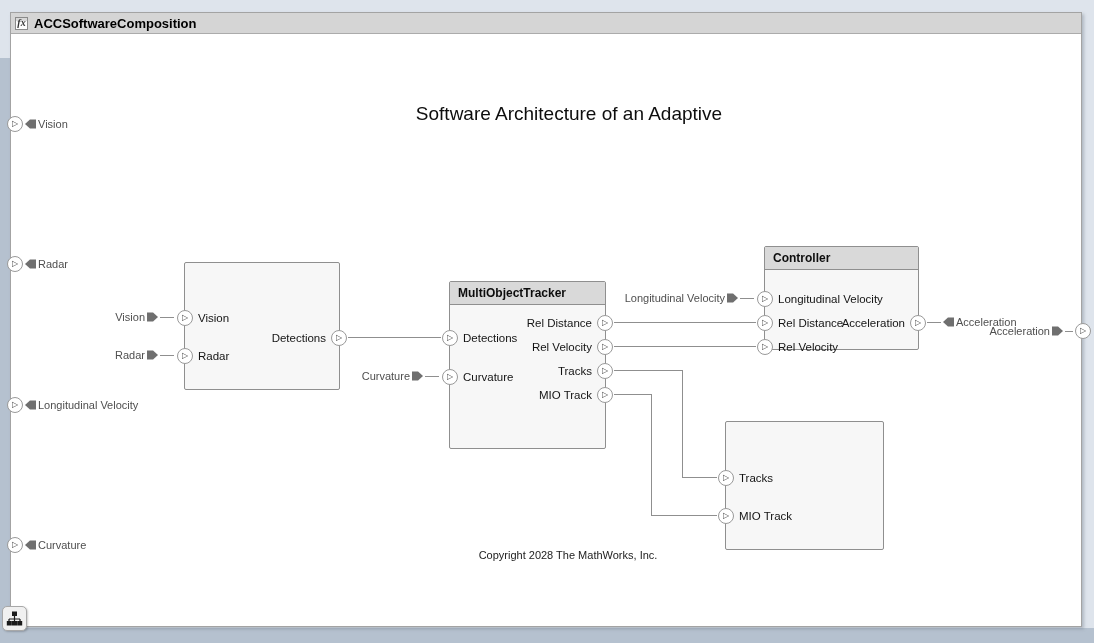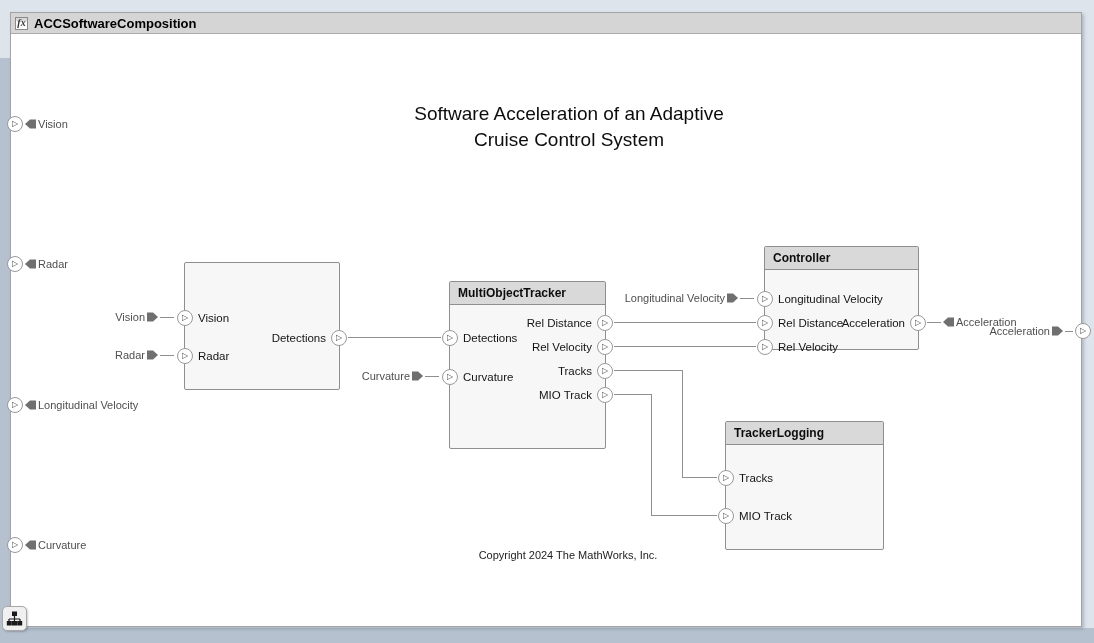--- a/index.html
+++ b/index.html
@@ -98,24 +98,23 @@
 <div class="hscroll-bar"></div>
 
 <div class="canvas">
 
   <div class="titlebar">
     <span class="fx-badge">fx</span>
     <span>ACCSoftwareComposition</span>
   </div>
 
   <div class="diagram-title">
-    <div>Software Acceleration of an Adaptive</div>
-    <div>Cruise Control System</div>
-  </div>
-  <div class="copyright">Copyright 2024 The MathWorks, Inc.</div>
+    <div>Software Architecture of an Adaptive</div>
+  </div>
+  <div class="copyright">Copyright 2028 The MathWorks, Inc.</div>
 
   <div class="rootport" style="left:-4px; top:103px;">
     <span class="pcircle">
         <span>▷</span>
       </span>
     <span class="tag-l"></span>
     <span>Vision</span>
   </div>
   <div class="rootport" style="left:-4px; top:243px;">
     <span class="pcircle">
@@ -271,23 +270,20 @@
     </div>
     <div class="port out" style="top:68px;">
       <span>Acceleration</span>
       <span class="pcircle">
           <span>▷</span>
         </span>
     </div>
   </div>
 
   <div class="component" style="left:714px; top:408px; width:159px; height:129px;">
-    <div class="comp-header">
-      <span>TrackerLogging</span>
-    </div>
     <div class="port in" style="top:48px;">
       <span class="pcircle">
           <span>▷</span>
         </span>
       <span>Tracks</span>
     </div>
     <div class="port in" style="top:86px;">
       <span class="pcircle">
           <span>▷</span>
         </span>

